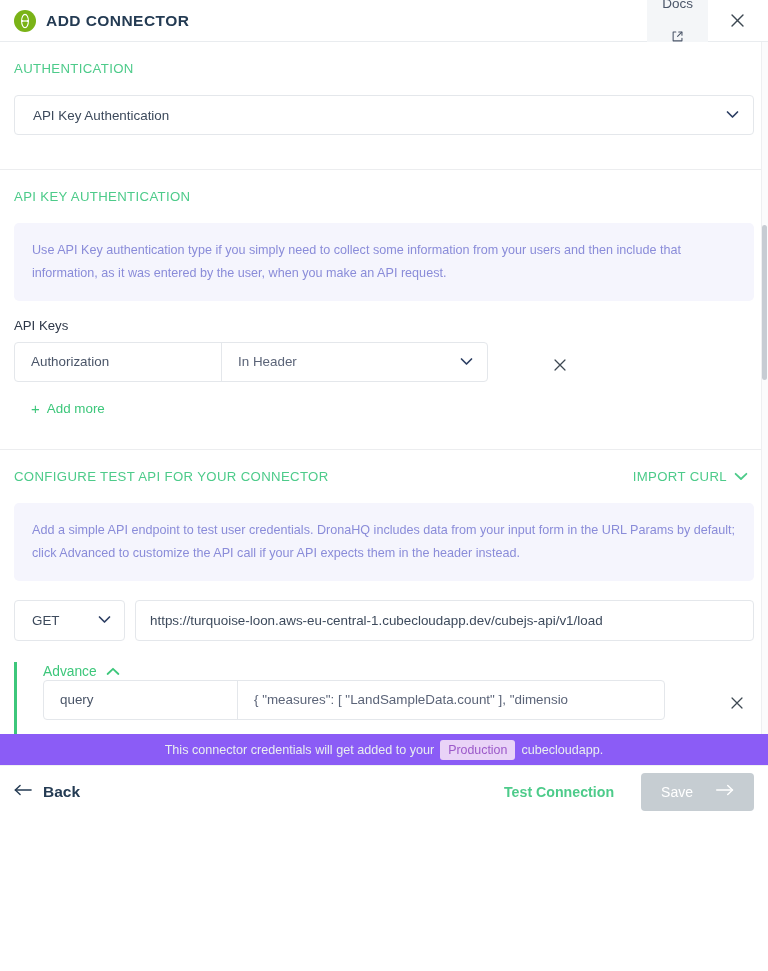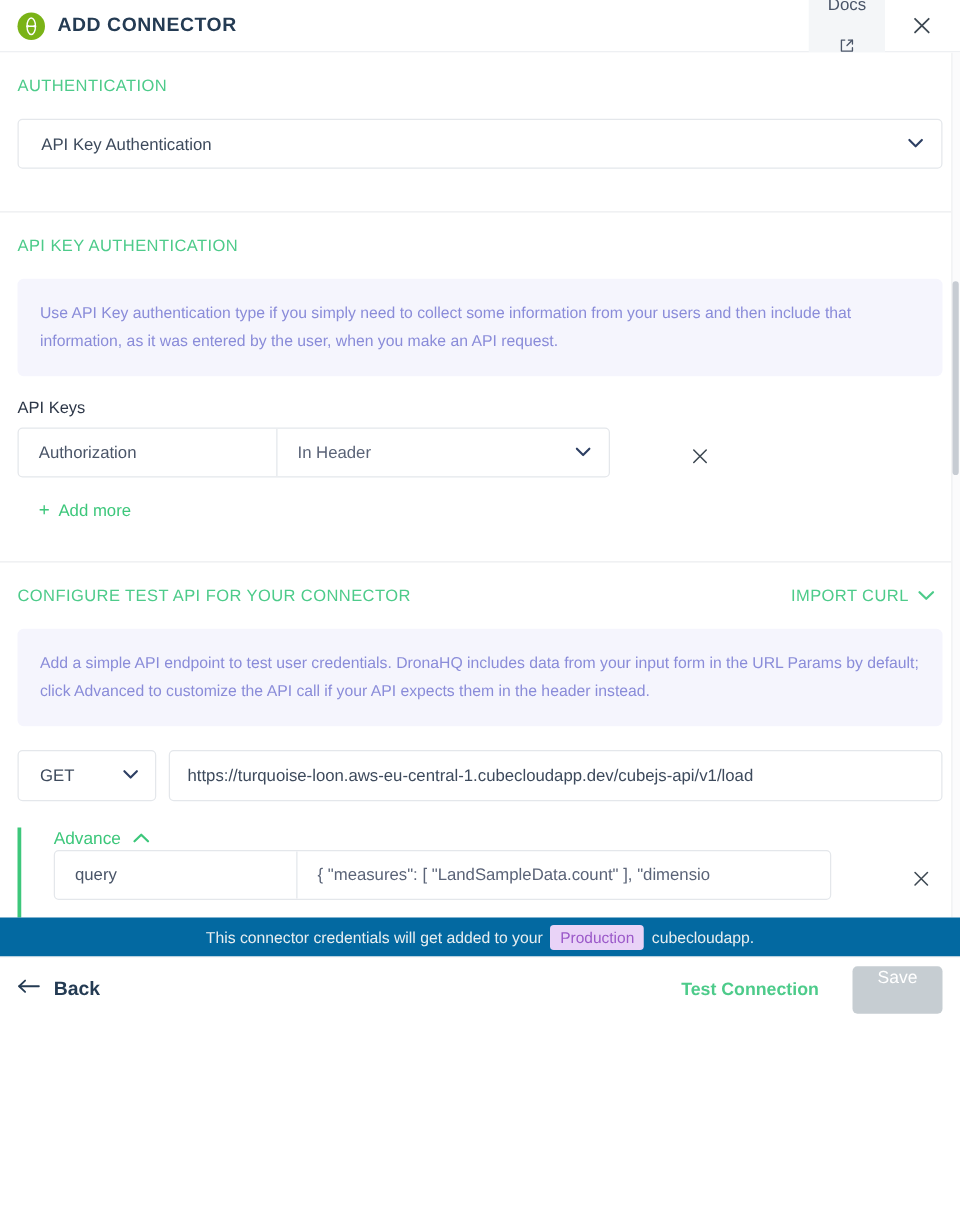--- a/index.html
+++ b/index.html
@@ -241,21 +241,21 @@
   .scrollbar-thumb {
     position: absolute; right: 1px;
     top: 183px; width: 5px; height: 155px;
     background: #c7ccd3; border-radius: 3px;
     cursor: pointer;
   }
 
   
   .env-banner {
     height: 31px; flex: 0 0 31px;
-    background: #0369a1;
+    background: #8b5cf6;
     display: flex; align-items: center; justify-content: center;
     gap: 0;
     color: #e8eef0;
     font-size: 12.6px;
     position: relative; z-index: 5;
   }
   .env-badge {
     background: #e9d3f7;
     color: #9b59c9;
     border-radius: 3px;
@@ -288,21 +288,20 @@
     background: #c6cdd2;
     color: #ffffff;
     border: none;
     border-radius: 4px;
     height: 38px;
     padding: 0 20px;
     font-size: 14px;
     display: flex; align-items: center; gap: 22px;
     cursor: pointer;
     font-family: inherit;
-    flex-direction: column;
   }
 </style>
 </head>
 <body>
 
 <div class="app">
 
   <div class="header">
     <div class="logo">
       <svg width="16" height="16" viewBox="0 0 16 16">

